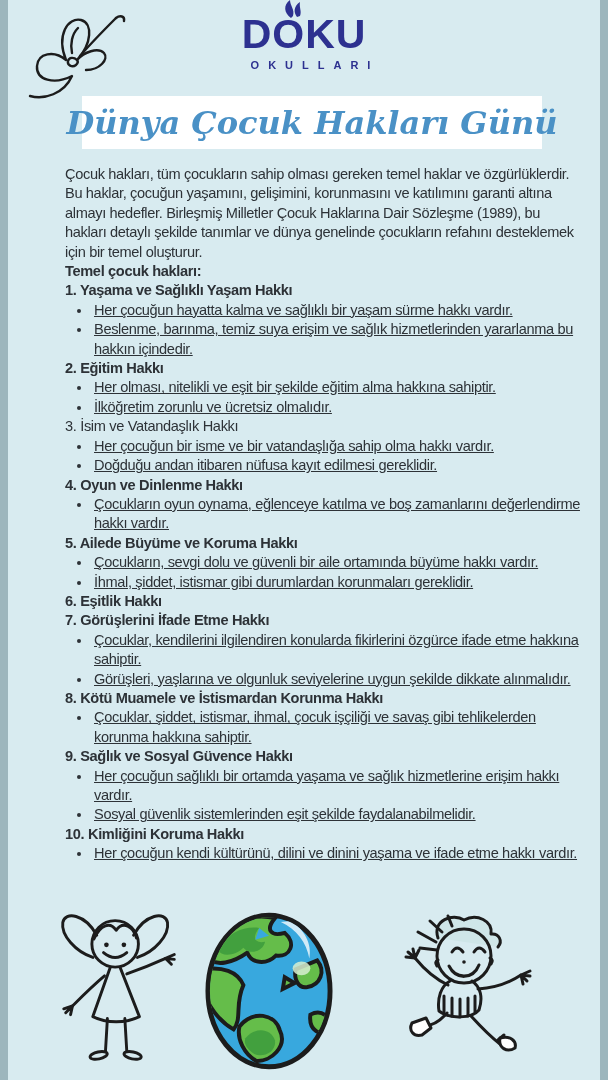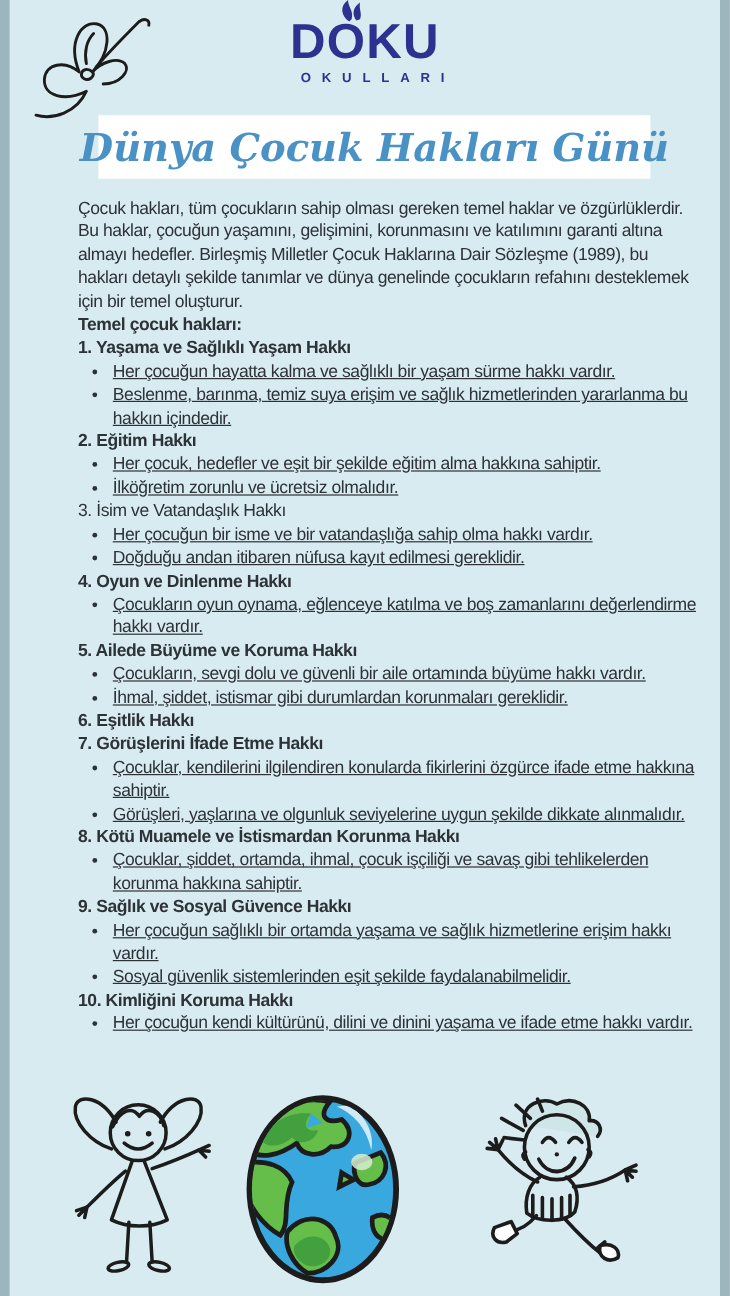--- a/index.html
+++ b/index.html
@@ -90,21 +90,21 @@
     <p class="intro">Çocuk hakları, tüm çocukların sahip olması gereken temel haklar ve özgürlüklerdir. Bu haklar, çocuğun yaşamını, gelişimini, korunmasını ve katılımını garanti altına almayı hedefler. Birleşmiş Milletler Çocuk Haklarına Dair Sözleşme (1989), bu hakları detaylı şekilde tanımlar ve dünya genelinde çocukların refahını desteklemek için bir temel oluşturur.</p>
     <p class="list-header">Temel çocuk hakları:</p>
     <div class="rights">
         <div class="right-heading">1. Yaşama ve Sağlıklı Yaşam Hakkı</div>
         <ul class="bullets">
           <li>Her çocuğun hayatta kalma ve sağlıklı bir yaşam sürme hakkı vardır.</li>
           <li>Beslenme, barınma, temiz suya erişim ve sağlık hizmetlerinden yararlanma bu hakkın içindedir.</li>
         </ul>
         <div class="right-heading">2. Eğitim Hakkı</div>
         <ul class="bullets">
-          <li>Her çocuk, hedefler ve eşit bir şekilde eğitim alma hakkına sahiptir.</li>
+          <li>Her olması, nitelikli ve eşit bir şekilde eğitim alma hakkına sahiptir.</li>
           <li>İlköğretim zorunlu ve ücretsiz olmalıdır.</li>
         </ul>
         <div class="right-heading regular">3. İsim ve Vatandaşlık Hakkı</div>
         <ul class="bullets">
           <li>Her çocuğun bir isme ve bir vatandaşlığa sahip olma hakkı vardır.</li>
           <li>Doğduğu andan itibaren nüfusa kayıt edilmesi gereklidir.</li>
         </ul>
         <div class="right-heading">4. Oyun ve Dinlenme Hakkı</div>
         <ul class="bullets">
           <li>Çocukların oyun oynama, eğlenceye katılma ve boş zamanlarını değerlendirme hakkı vardır.</li>
@@ -115,21 +115,21 @@
           <li>İhmal, şiddet, istismar gibi durumlardan korunmaları gereklidir.</li>
         </ul>
         <div class="right-heading">6. Eşitlik Hakkı</div>
         <div class="right-heading">7. Görüşlerini İfade Etme Hakkı</div>
         <ul class="bullets">
           <li>Çocuklar, kendilerini ilgilendiren konularda fikirlerini özgürce ifade etme hakkına sahiptir.</li>
           <li>Görüşleri, yaşlarına ve olgunluk seviyelerine uygun şekilde dikkate alınmalıdır.</li>
         </ul>
         <div class="right-heading">8. Kötü Muamele ve İstismardan Korunma Hakkı</div>
         <ul class="bullets">
-          <li>Çocuklar, şiddet, ortamda, ihmal, çocuk işçiliği ve savaş gibi tehlikelerden korunma hakkına sahiptir.</li>
+          <li>Çocuklar, şiddet, istismar, ihmal, çocuk işçiliği ve savaş gibi tehlikelerden korunma hakkına sahiptir.</li>
         </ul>
         <div class="right-heading">9. Sağlık ve Sosyal Güvence Hakkı</div>
         <ul class="bullets">
           <li>Her çocuğun sağlıklı bir ortamda yaşama ve sağlık hizmetlerine erişim hakkı vardır.</li>
           <li>Sosyal güvenlik sistemlerinden eşit şekilde faydalanabilmelidir.</li>
         </ul>
         <div class="right-heading">10. Kimliğini Koruma Hakkı</div>
         <ul class="bullets">
           <li>Her çocuğun kendi kültürünü, dilini ve dinini yaşama ve ifade etme hakkı vardır.</li>
         </ul>

